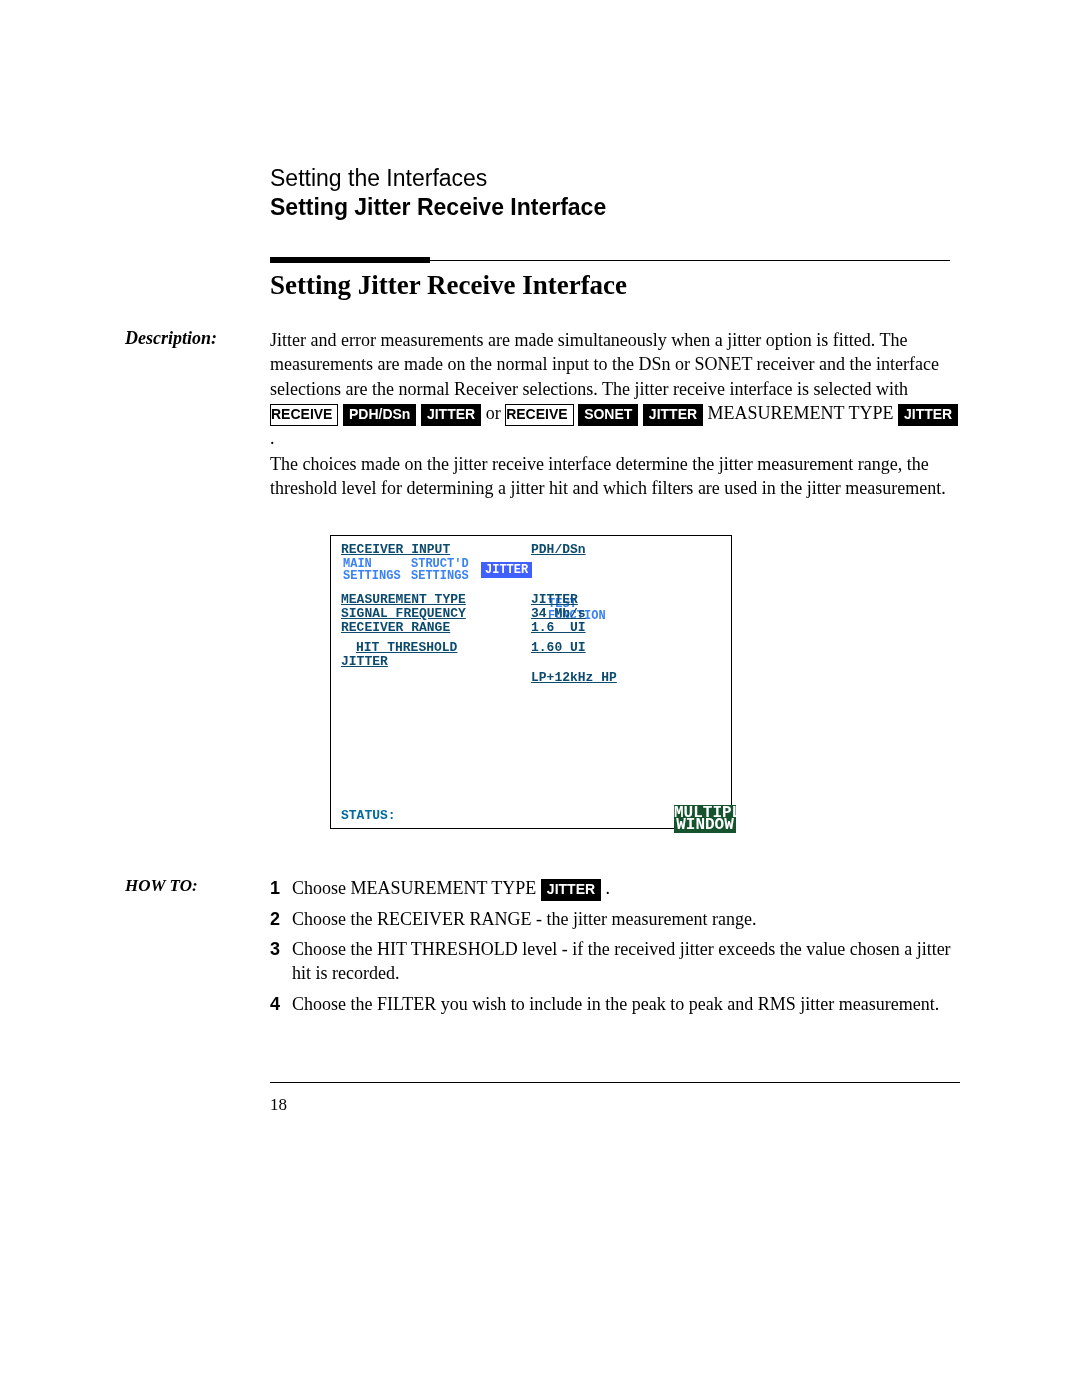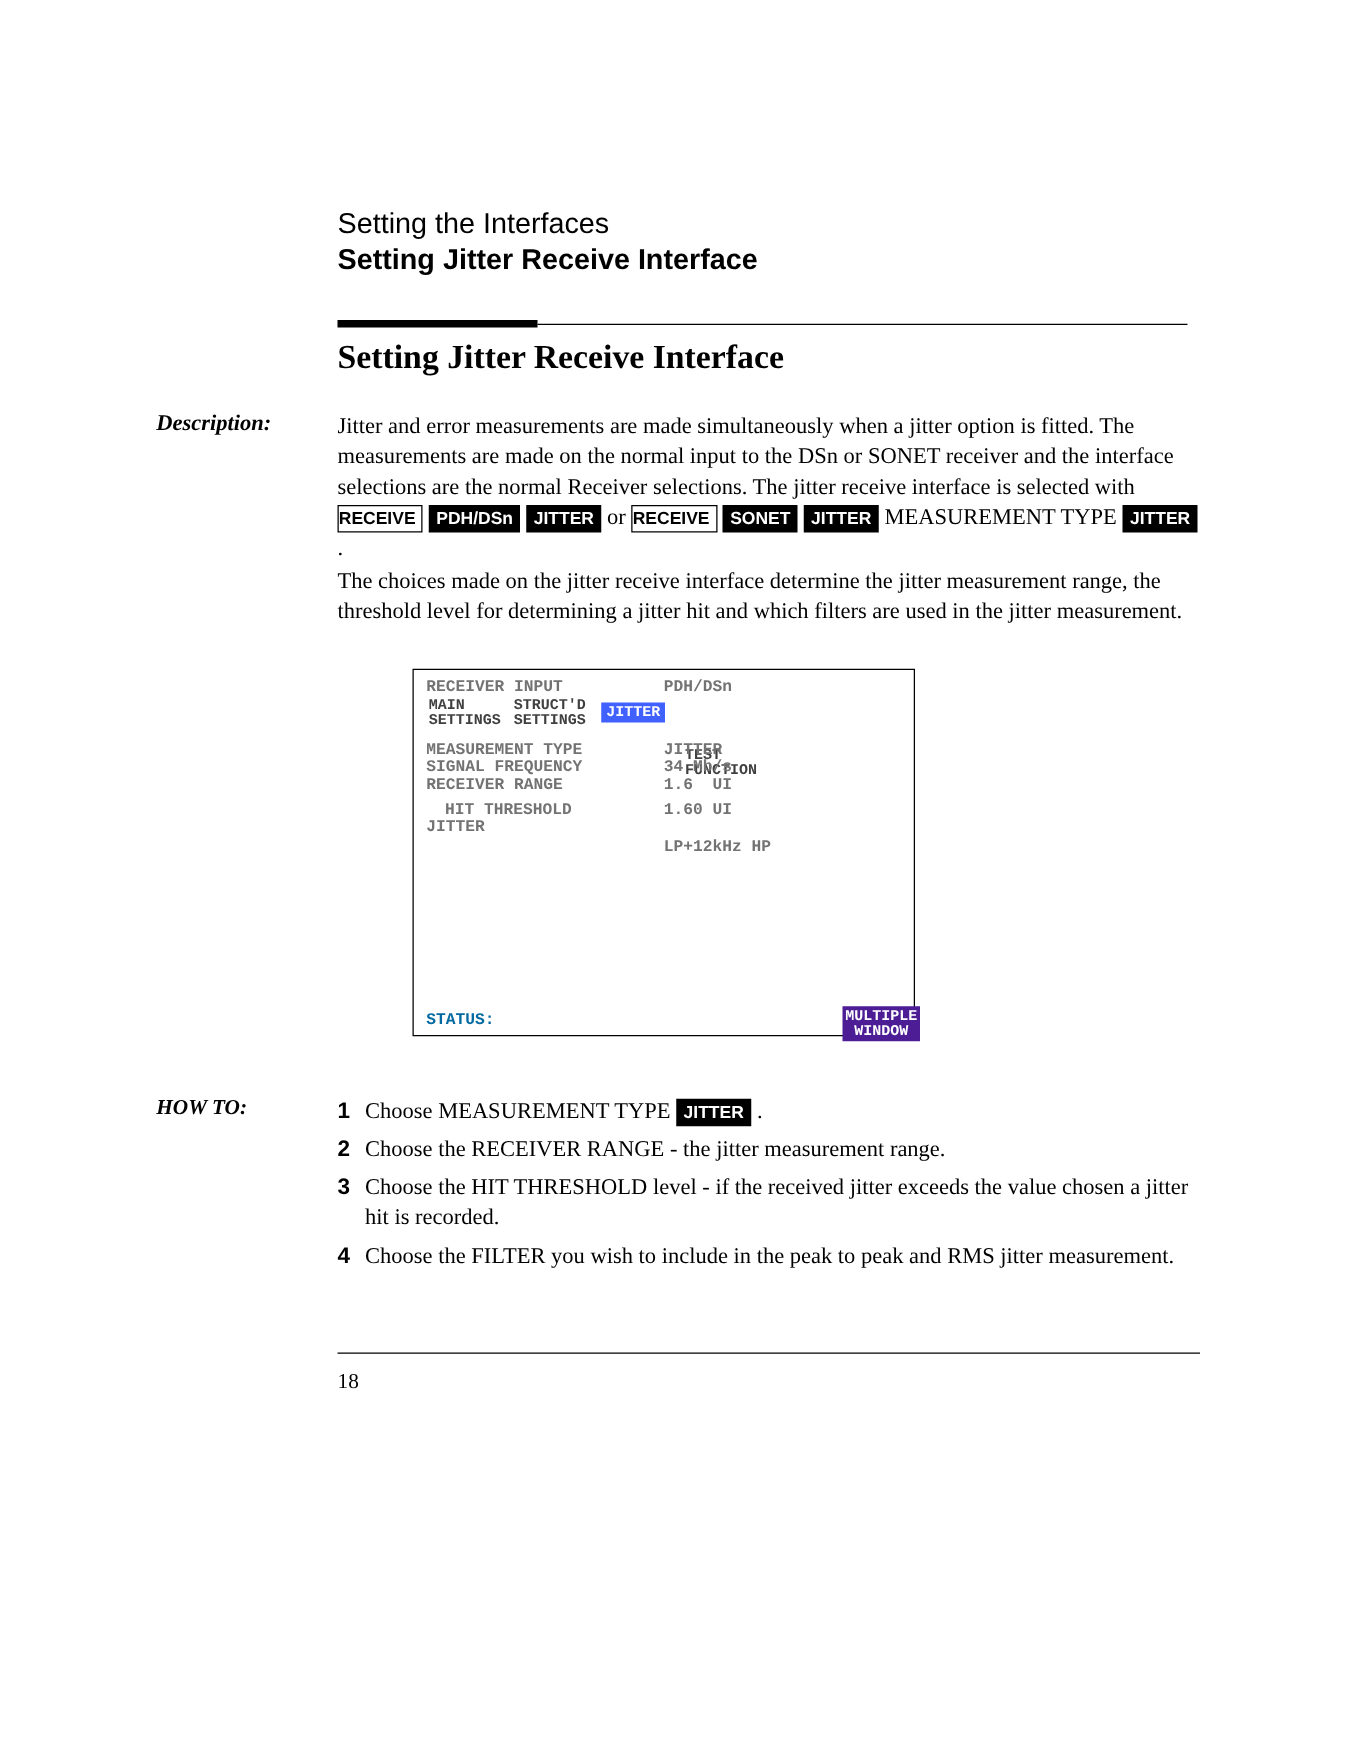--- a/index.html
+++ b/index.html
@@ -105,45 +105,45 @@
     top: 535px;
     width: 400px;
     height: 292px;
     border: 1px solid #000;
     font-family: "Courier New", monospace;
     font-size: 13px;
     font-weight: bold;
     background: #fff;
   }
   .screen .row { position: absolute; white-space: pre; }
-  .blue { color: #737373; }
+  .blue { color: #0c4a6e; text-decoration: underline; }
   .magenta { color: #0369a1; }
   .tab {
     position: absolute;
     top: 22px;
     font-family: "Courier New", monospace;
     font-size: 12px;
     font-weight: bold;
     padding: 0 2px;
   }
-  .tab-red { color: #404040; }
+  .tab-red { color: #3b82f6; }
   .tab-active {
     background: #4060ff;
     color: #fff;
     padding: 1px 4px;
   }
   .softkey {
     position: absolute;
     right: -5px;
     bottom: -5px;
     width: 62px;
-    background: #4c1d95;
+    background: #14532d;
     color: #fff;
     font-family: "Courier New", monospace;
-    font-size: 12px;
+    font-size: 16px;
     font-weight: bold;
     text-align: center;
     line-height: 12px;
     padding: 2px 0;
   }
 
   .howto-label {
     position: absolute;
     left: 125px;
     top: 876px;

